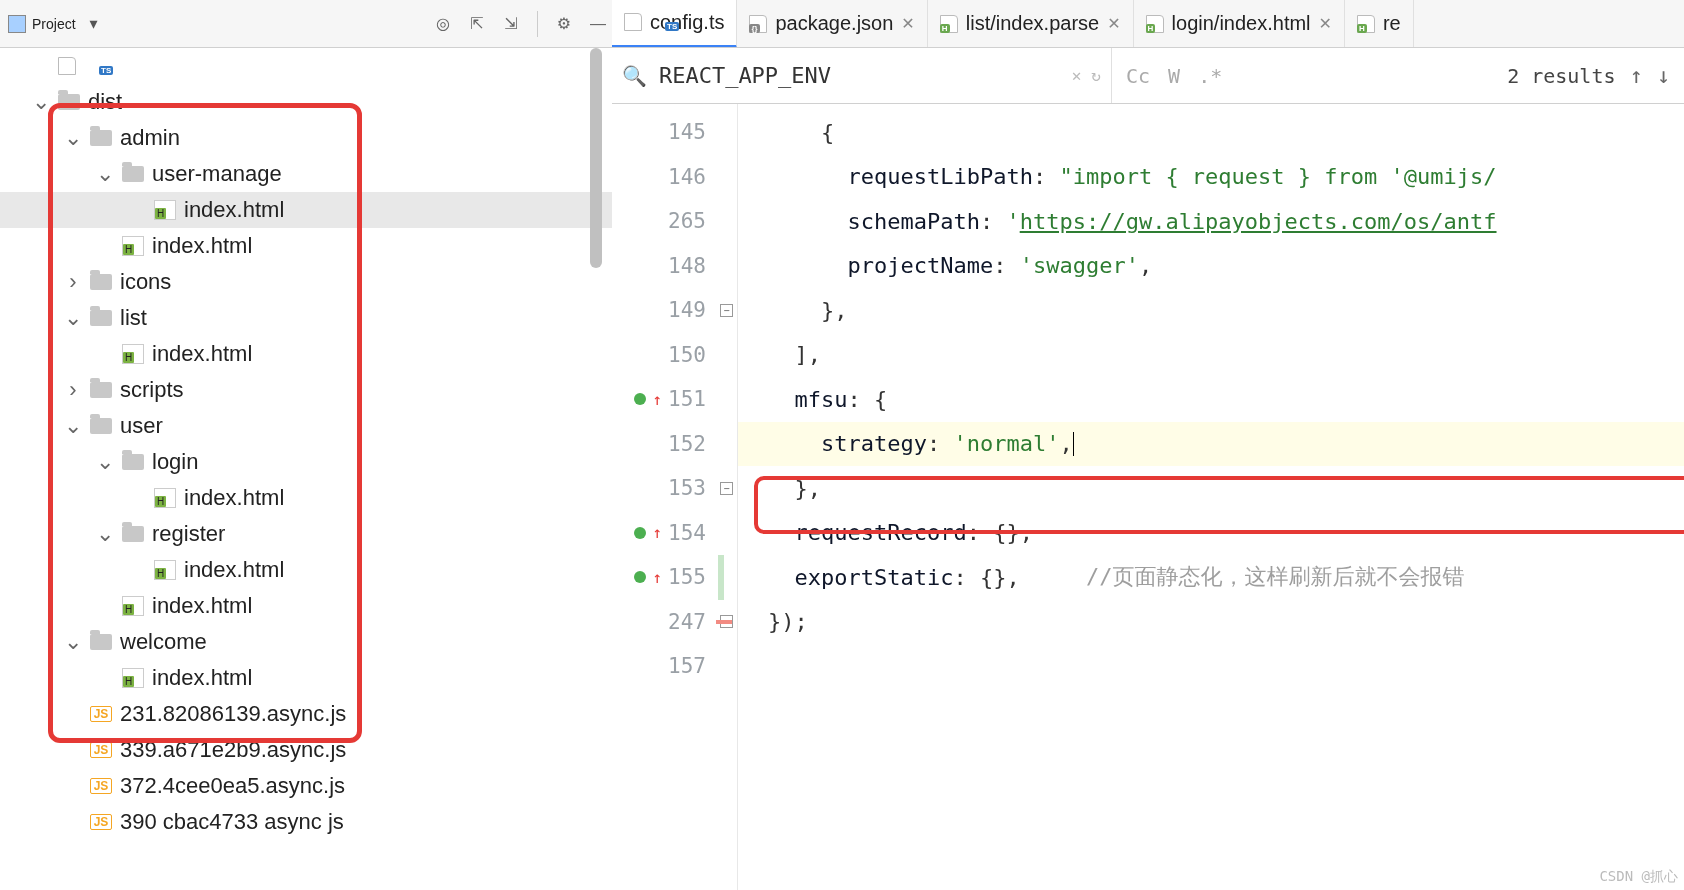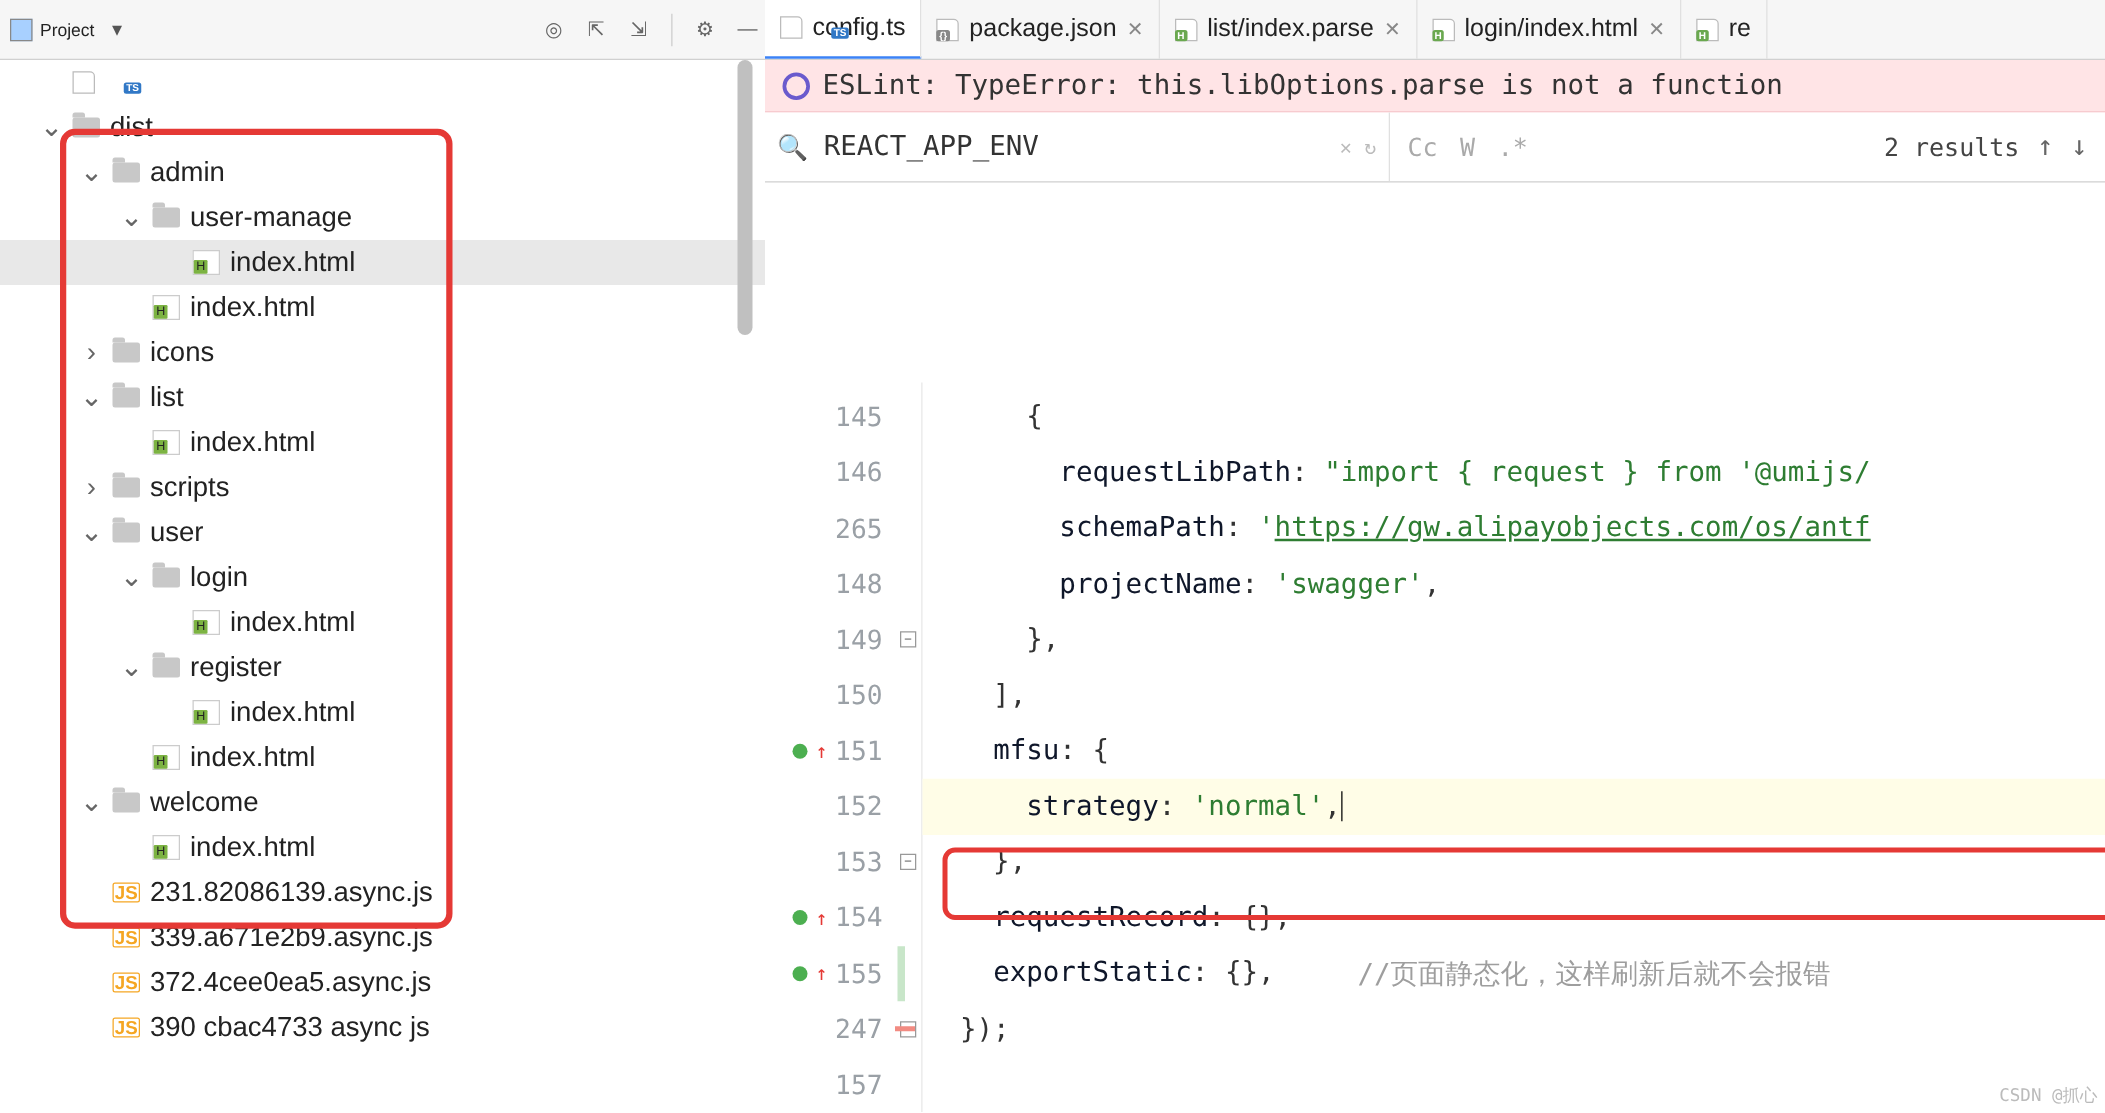--- a/index.html
+++ b/index.html
@@ -34,36 +34,36 @@
   .main { display: flex; flex: 1; overflow: hidden;}
 
   .sidebar { width: 612px; position: relative; background: #fff; font-size: 22px; color: #222; overflow: hidden;}
   .tree-row { display: flex; align-items: center; height: 36px; gap: 8px; }
   .tree-row.selected { background: #e8e8e8;}
   .chevron { width: 18px; text-align: center; color: #666;}
   .folder-icon { width: 22px; height: 16px; background: #c8c8c8; border-radius: 2px; position: relative;}
   .folder-icon::before { content: ""; position: absolute; top: -4px; left: 0; width: 10px; height: 4px; background: #c8c8c8; border-radius: 2px 2px 0 0;}
   .html-icon { width: 22px; height: 20px; background: #fff; border: 1px solid #ccc; position: relative; display:flex; align-items:flex-end;}
   .html-icon::after { content: "H"; font-size: 10px; background: #7cb342; color: #222; padding: 0 2px; border-radius: 1px;}
-  .js-icon { width: 22px; height: 16px; display:flex; align-items:center; justify-content:center; font-size: 15px; font-weight:700; background:#fff; border:1px solid #f5a623; color:#f5a623; border-radius:2px;}
+  .js-icon { width: 22px; height: 16px; display:flex; align-items:center; justify-content:center; font-size: 12px; font-weight:700; background:#fff; border:1px solid #f5a623; color:#f5a623; border-radius:2px;}
 
   .red-frame { position: absolute; left: 48px; top: 55px; width: 314px; height: 640px; border: 5px solid #e53935; border-radius: 12px; pointer-events: none;}
   .sidebar-scroll { position: absolute; right: 10px; top: 0; width: 12px; height: 220px; background: #c0c0c0; border-radius: 6px;}
 
   .editor { flex: 1; display: flex; flex-direction: column; position: relative; font-family: Menlo, Consolas, monospace;}
   .eslint-bar { background: #ffe4e6; border-bottom: 1px solid #f5c2c7; padding: 8px 14px; display:flex; align-items:center; gap: 10px; font-size: 22px; color:#333;}
   .eslint-bar .hex { width: 22px; height: 22px; border: 3px solid #6a5acd; border-radius: 50%; display: inline-block;}
   .find-bar { display: flex; align-items: center; height: 56px; border-bottom: 1px solid #d0d0d0; background: #fff;}
   .find-input-wrap { display:flex; align-items:center; flex: 0 0 500px; height:100%; padding: 0 10px; gap:10px; border-right:1px solid #e0e0e0;}
   .find-input { border: none; outline: none; font-size: 22px; font-family: Menlo, Consolas, monospace; flex:1; color:#333;}
   .find-opt { display:flex; align-items:center; gap: 18px; padding: 0 14px; color:#aaa; font-size: 20px; font-family: Menlo, Consolas, monospace;}
   .find-results { margin-left: auto; padding: 0 14px; font-size: 20px; color: #444; display: flex; align-items:center; gap: 14px;}
   .find-results .arrow { color:#666; font-size: 22px;}
 
-  .code-area { flex: 1; display: flex; position: relative; overflow: hidden; align-items: flex-end;}
+  .code-area { flex: 1; display: flex; position: relative; overflow: hidden;}
   .gutter { width: 104px; text-align: right; padding-top: 6px; font-size: 21px; color: #9aa0a6; user-select: none; background:#fff; }
   .gutter .ln { height: 44.5px; padding-right: 10px; display:flex; align-items:center; justify-content:flex-end; gap:6px;}
   .gutter .indicator { width: 12px; height:12px; background:#4caf50; border-radius:50%; display:inline-block;}
   .gutter .arrow-up{ color:#e53935; font-size:16px;}
   .fold-col { width: 22px; border-right: 1px solid #e8e8e8; padding-top:6px;}
   .fold-col .f { height: 44.5px; display:flex; align-items:center; justify-content:center; color:#bbb; position:relative;}
   .fold-col .f .foldicon { width:13px; height:13px; border:1px solid #999; font-size:10px; line-height:11px; text-align:center; background:#fff; color:#666;}
   .green-bar{ position:absolute; left:2px; width:6px; height:100%; background:#c8e6c9;}
   
   .code { flex:1; padding-top:6px; font-size: 22px; position: relative;}
@@ -248,24 +248,20 @@
           <span class="chevron"></span>
           <span class="js-icon">JS</span>
           <span>390 cbac4733 async js</span>
         </div>
       </div>
     <div class="red-frame"></div>
     <div class="sidebar-scroll"></div>
   </div>
 
   <div class="editor">
-    <div class="eslint-bar">
-      <span class="hex"></span>
-      <span>ESLint: TypeError: this.libOptions.parse is not a function</span>
-    </div>
     <div class="find-bar">
       <div class="find-input-wrap">
         <span style="color:#999;font-size:20px;">🔍</span>
         <input class="find-input" value="REACT_APP_ENV" style="">
         <span style="color:#bbb;">✕</span>
         <span style="color:#bbb;">↻</span>
       </div>
       <div class="find-opt">
         <span>Cc</span>
         <span>W</span>

